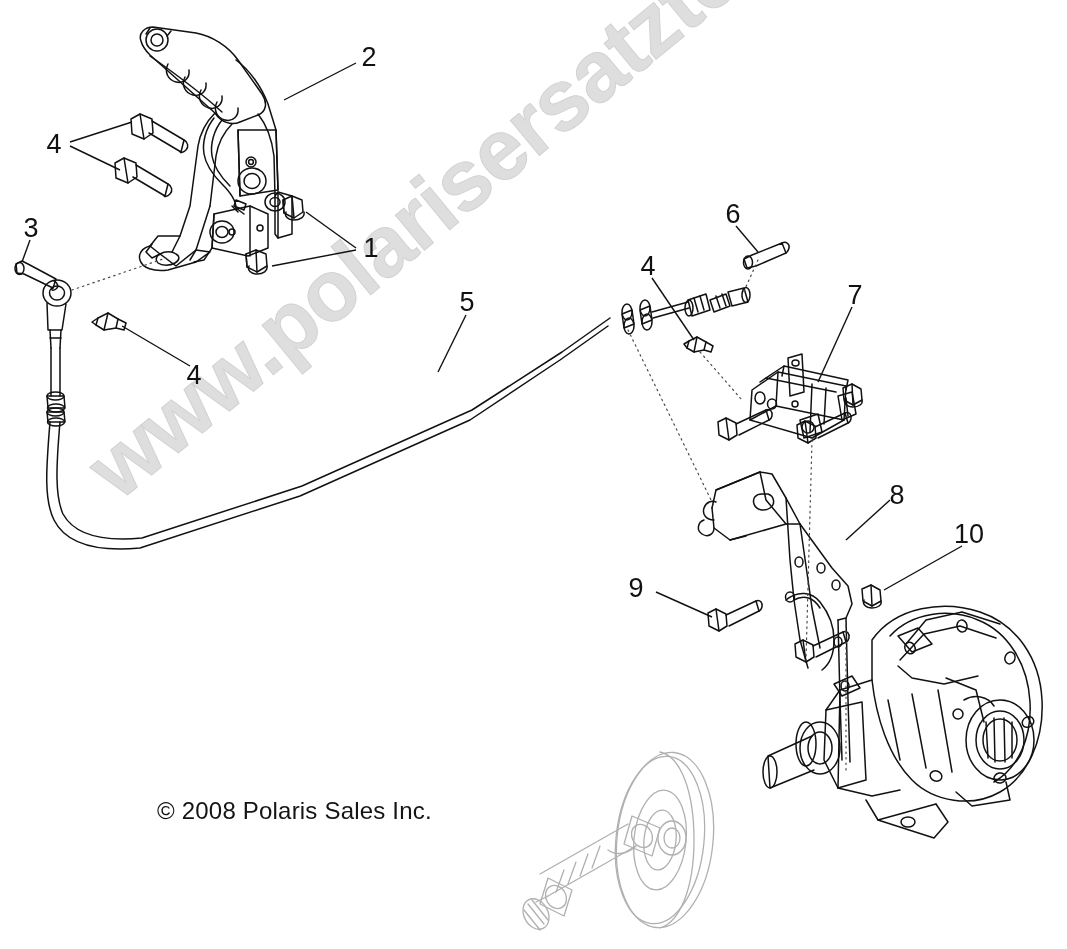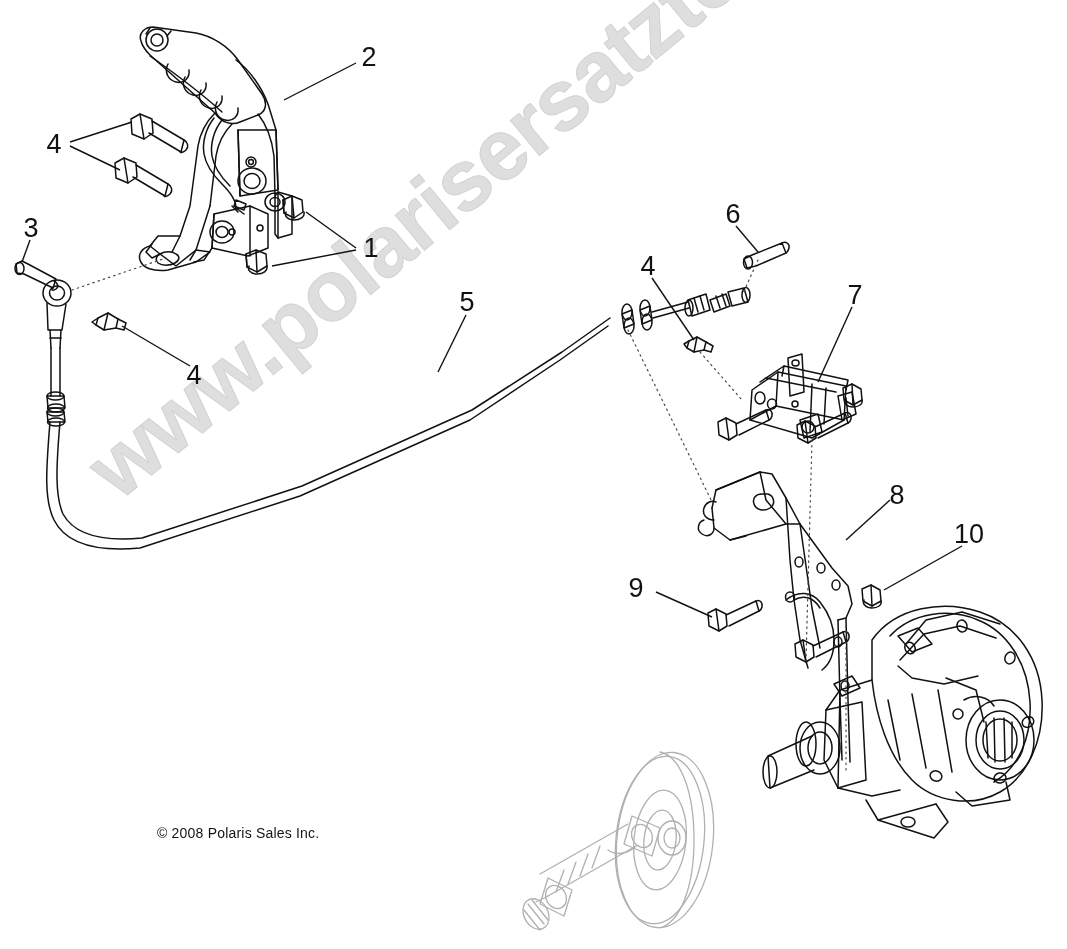--- a/index.html
+++ b/index.html
@@ -13,25 +13,24 @@
   #stage svg{position:absolute;left:0;top:0;}
   .callout-num{
     font-family:"Liberation Sans", sans-serif;
     font-size:27px;
     fill:#111111;
   }
   .copyright{
     position:absolute;
     left:157px; top:797px;
     font-family:"Liberation Sans", sans-serif;
-    font-size:14px;
+    font-size:24px;
     color:#141414;
     white-space:nowrap;
     letter-spacing:0.2px;
-    margin-top:28px;
   }
   .wm{
     position:absolute;
     left:100px; top:430px;
     transform-origin:0 50%;
     transform:rotate(-39.5deg);
     font-family:"Liberation Sans", sans-serif;
     font-weight:bold;
     font-size:86px;
     color:#dedede;

